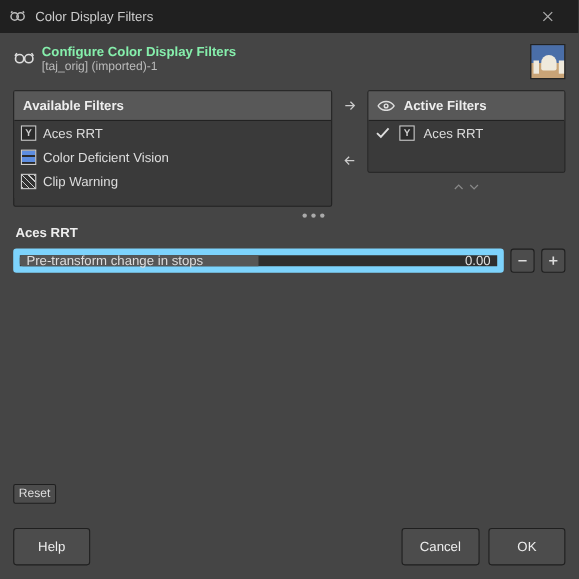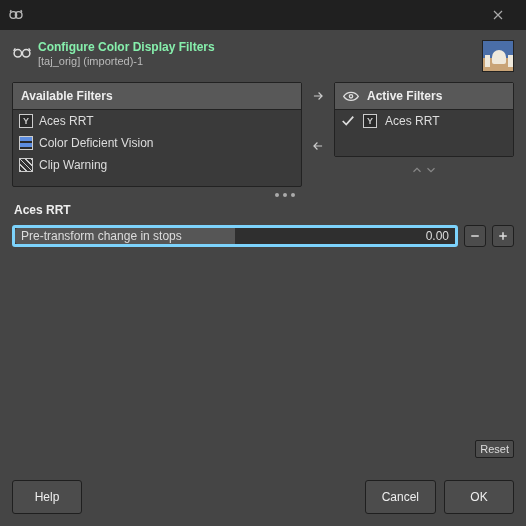--- a/index.html
+++ b/index.html
@@ -58,54 +58,55 @@
     .active-nav { display: flex; justify-content: space-around; padding: 6px 30px; }
     .active-nav .nav { color: #888; }
 
     .three-dots { display: flex; gap: 4px; justify-content: center; margin: 6px 0 6px 258px; width: 30px; }
     .three-dots span { width: 4px; height: 4px; background: #aaa; border-radius: 50%; }
 
     .section-title { font-size: 12px; font-weight: 700; color: #eee; margin: 6px 0 8px 2px; }
 
     .spin-row { display: flex; align-items: center; gap: 6px; }
     .spin-track {
-      flex: 1; height: 22px; border: 3px solid #7dd3fc; background: #2f2f2f; border-radius: 3px;
+      flex: 1; height: 22px; border: 6px solid #7dd3fc; background: #2f2f2f; border-radius: 3px;
       position: relative; display: flex; align-items: center; padding: 0 6px; font-size: 12px; color: #ddd;
     }
     .spin-track .fill { position: absolute; left: 0; top: 0; bottom: 0; width: 50%; background: #565656; border-radius: 3px 0 0 3px; }
     .spin-track .lbl { position: relative; z-index: 1; }
     .spin-track .val { position: relative; z-index: 1; margin-left: auto; padding-left: 40px; }
     .spin-btn {
       width: 22px; height: 22px; border: 1px solid #1f1f1f; background: #4c4c4c; border-radius: 3px;
       display: flex; align-items: center; justify-content: center; color: #ddd;
     }
     .spin-btn svg { width: 12px; height: 12px; }
 
     .bottom { position: absolute; left: 0; right: 0; bottom: 0; padding: 12px; }
-    .reset-row { display: flex; justify-content: flex-end; margin-bottom: 22px; }
+    .reset-row { display: flex; justify-content: flex-start; margin-bottom: 22px; }
     .btn-reset { font-size: 11px; padding: 2px 4px; border: 1px solid #1f1f1f; background: #4c4c4c; border-radius: 2px; color: #ddd; }
     .btn-row { display: flex; align-items: center; }
     .btn {
       min-width: 70px; height: 26px; padding: 16px 16px; border: 1px solid #1f1f1f; background: #4c4c4c;
       border-radius: 3px; color: #eee; font-size: 12px; display: inline-flex; align-items: center; justify-content: center;
     }
     .btn-row .spacer { flex: 1; }
     .btn + .btn { margin-left: 8px; }
   </style>
 </head>
 <body>
 
 <div class="titlebar">
   <span class="app-icon">
     <svg viewBox="0 0 24 24" fill="none" stroke="#bbb" stroke-width="2">
       <circle cx="8" cy="12" r="5"></circle>
         <circle cx="16" cy="12" r="5"></circle>
       <path d="M3 7l2-2m16 2l-2-2"></path>
     </svg>
   </span>
+  <span>Color Display Filters</span>
   <span class="close">
     <svg viewBox="0 0 10 10" stroke="#aaa" stroke-width="1.2">
         <path d="M1 1l8 8M9 1l-8 8"></path>
       </svg>
   </span>
 </div>
 
 <div class="main">
   <div class="header">
     <span class="header-icon">

